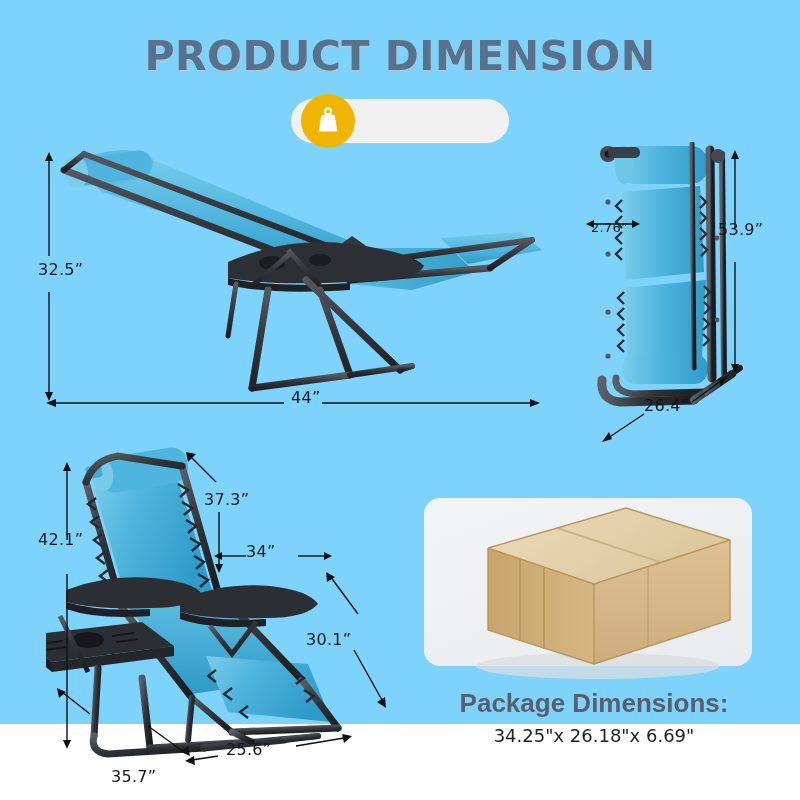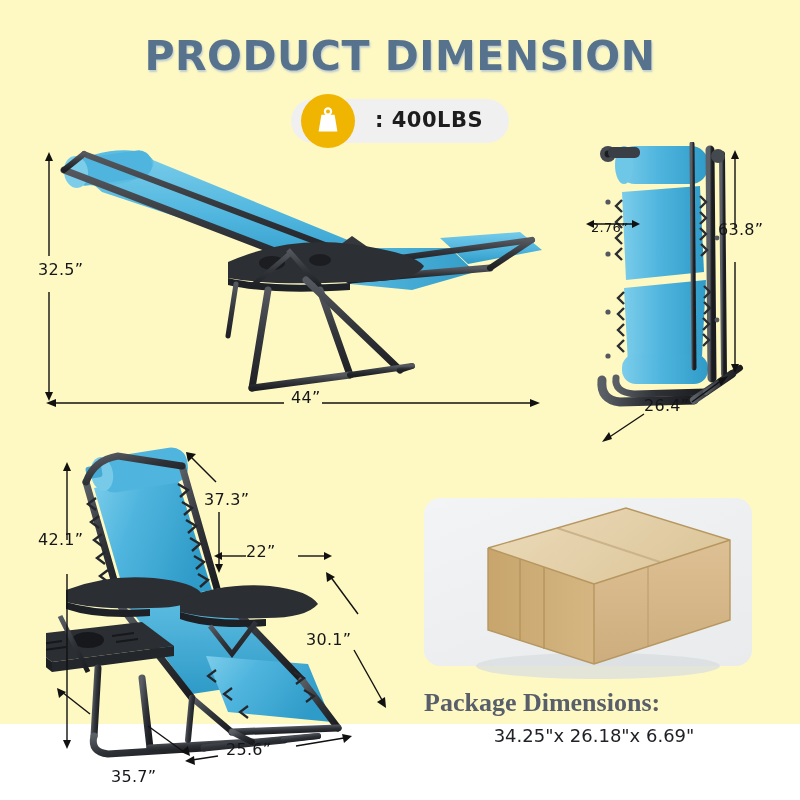--- a/index.html
+++ b/index.html
@@ -5,21 +5,21 @@
   * { box-sizing: border-box; margin: 0; padding: 0; }
   html, body {
     width: 800px; height: 800px;
     background: #ffffff;
     font-family: "Liberation Sans", sans-serif;
     overflow: hidden;
   }
   #page {
     position: relative;
     width: 800px; height: 724px;
-    background: #fef9c3;
+    background: #7dd3fc;
   }
 
   
   #title {
     position: absolute;
     top: 32px; left: 0; width: 800px;
     text-align: center;
     font-size: 41px;
     font-weight: bold;
     letter-spacing: 0.5px;
@@ -71,24 +71,24 @@
   #package-panel {
     position: absolute;
     left: 424px; top: 498px;
     width: 328px; height: 168px;
     background: linear-gradient(160deg,#f3f4f5 0%, #eceef0 60%, #e9ebed 100%);
     border-radius: 16px;
   }
   #package-heading {
     position: absolute;
     left: 424px; top: 688px; width: 340px;
-    text-align: left;
+    text-align: center;
     font-size: 26px; font-weight: bold;
     color: #585e6a;
-    font-family: Liberation Serif, serif;
+    font-family: Liberation Sans, sans-serif;
   }
   #package-dims {
     position: absolute;
     left: 424px; top: 725px; width: 340px;
     text-align: center;
     font-size: 18px;
     color: #202227;
     font-family: "DejaVu Sans", sans-serif;
   }
 </style>
@@ -99,21 +99,20 @@
 
   <div id="title">PRODUCT DIMENSION</div>
 
   <div id="capacity-badge">
     <div id="capacity-icon-wrap">
       <svg width="34" height="34" viewBox="0 0 34 34">
         <circle cx="17" cy="7.5" r="3.1" fill="none" stroke="#ffffff" stroke-width="2.2"></circle>
         <path d="M10.4 10.8 H23.6 L26.4 27.4 H7.6 Z" fill="#ffffff"></path>
       </svg>
     </div>
-    <div id="capacity-text">: 400LBS</div>
   </div>
 
   <div class="scene" style="left:0;top:140;">
     <svg width="560" height="290" style="position:absolute;left:20px;top:140px;">
       <defs>
         <linearGradient id="blueA" x1="0" y1="0" x2="0" y2="1">
           <stop offset="0%" stop-color="#76cbe9"></stop>
           <stop offset="55%" stop-color="#4fb5de"></stop>
           <stop offset="100%" stop-color="#2f9bc8"></stop>
         </linearGradient>
@@ -266,21 +265,21 @@
       <polygon points="54,6 46,2 46,10" fill="#111"></polygon>
     </svg>
     <div class="dim small" style="left:583px;top:220px;margin-left:8px;">2.76”</div>
 
     <svg class="arrow-svg" style="left:728px;top:150px;" width="14" height="224">
       <line x1="7" y1="6" x2="7" y2="78" stroke="#111" stroke-width="1.4"></line>
       <polygon points="7,0 3,9 11,9" fill="#111"></polygon>
       <line x1="7" y1="112" x2="7" y2="216" stroke="#111" stroke-width="1.4"></line>
       <polygon points="7,223 3,214 11,214" fill="#111"></polygon>
     </svg>
-    <div class="dim" style="left:718px;top:220px;">63.8”</div>
+    <div class="dim" style="left:718px;top:220px;">53.9”</div>
 
     <svg class="arrow-svg" style="left:600px;top:372px;" width="130" height="72">
       <line x1="8" y1="66" x2="44" y2="42" stroke="#111" stroke-width="1.4"></line>
       <polygon points="2,70 12,67 9,60" fill="#111"></polygon>
       <line x1="92" y1="30" x2="122" y2="8" stroke="#111" stroke-width="1.4"></line>
       <polygon points="128,4 118,7 121,14" fill="#111"></polygon>
     </svg>
     <div class="dim" style="left:644px;top:396px;">26.4”</div>
   </div>
 
@@ -405,21 +404,21 @@
       <line x1="7" y1="0" x2="7" y2="54" stroke="#111" stroke-width="1.4"></line>
       <polygon points="7,61 3,52 11,52" fill="#111"></polygon>
     </svg>
 
     <svg class="arrow-svg" style="left:214px;top:550px;" width="118" height="12">
       <line x1="6" y1="6" x2="32" y2="6" stroke="#111" stroke-width="1.4"></line>
       <polygon points="0,6 8,2 8,10" fill="#111"></polygon>
       <line x1="84" y1="6" x2="112" y2="6" stroke="#111" stroke-width="1.4"></line>
       <polygon points="118,6 110,2 110,10" fill="#111"></polygon>
     </svg>
-    <div class="dim" style="left:246px;top:542px;">22”</div>
+    <div class="dim" style="left:246px;top:542px;">34”</div>
 
     <svg class="arrow-svg" style="left:326px;top:572px;" width="58" height="108">
       <line x1="4" y1="4" x2="32" y2="42" stroke="#111" stroke-width="1.4"></line>
       <polygon points="0,0 1,10 9,5" fill="#111"></polygon>
     </svg>
     <div class="dim" style="left:306px;top:630px;">30.1”</div>
     <svg class="arrow-svg" style="left:352px;top:650px;" width="46" height="66">
       <line x1="2" y1="0" x2="30" y2="50" stroke="#111" stroke-width="1.4"></line>
       <polygon points="34,58 33,47 25,52" fill="#111"></polygon>
     </svg>

